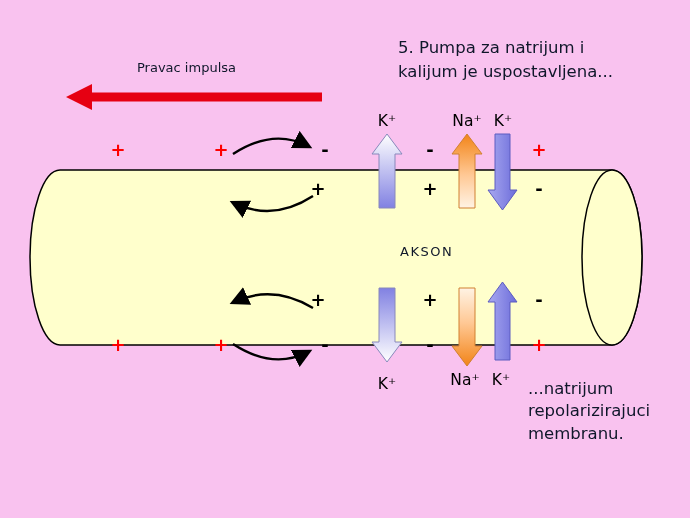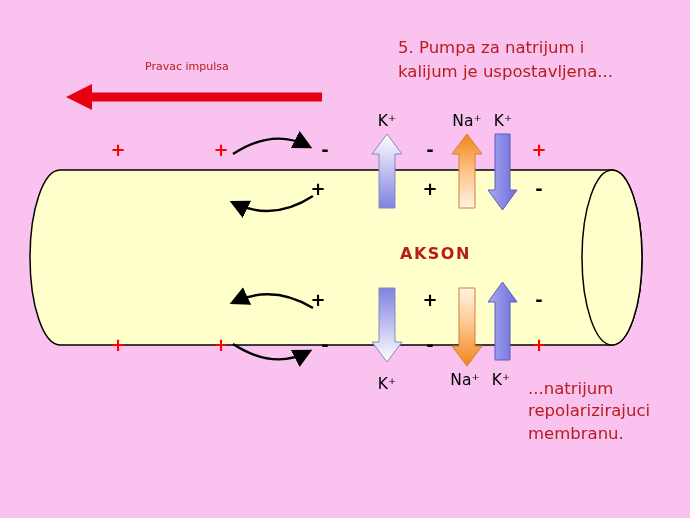--- a/index.html
+++ b/index.html
@@ -4,21 +4,21 @@
 <style>
   html,body { margin:0; padding:0; }
   .slide {
     position:relative;
     width:690px; height:518px;
     background:#f9c2ef;
     font-family:"DejaVu Sans", sans-serif;
     color:#000;
     overflow:hidden;
   }
-  .txt { position:absolute; color:#b91c1c; }
+  .txt { position:absolute; color:#0f172a; }
   .pre { white-space:pre-line; }
   .sign {
     position:absolute;
     width:20px;
     text-align:center;
     font-weight:bold;
     font-size:18px;
     line-height:1;
     color:#000;
   }
@@ -81,26 +81,26 @@
 
     <polygon points="387,134 402,154 395,154 395,208 379,208 379,154 372,154" fill="url(#gKTopUp)" stroke="#8888bb" stroke-width="1"></polygon>
     <polygon points="467,134 482,154 475,154 475,208 459,208 459,154 452,154" fill="url(#gNaTopUp)" stroke="#d08030" stroke-width="1"></polygon>
     <polygon points="502.5,210 517,190 510,190 510,134 495,134 495,190 488,190" fill="url(#gKSolid)" stroke="#5c5cc0" stroke-width="1"></polygon>
 
     <polygon points="387,362 402,342 395,342 395,288 379,288 379,342 372,342" fill="url(#gKBotDown)" stroke="#8888bb" stroke-width="1"></polygon>
     <polygon points="467,366 482,346 475,346 475,288 459,288 459,346 452,346" fill="url(#gNaBotDown)" stroke="#d08030" stroke-width="1"></polygon>
     <polygon points="502.5,282 517,302 510,302 510,360 495,360 495,302 488,302" fill="url(#gKSolid)" stroke="#5c5cc0" stroke-width="1"></polygon>
   </svg>
 
-  <div class="txt" style="left:145px; top:60px; font-size:11px;">Pravac impulsa</div>
+  <div class="txt" style="left:137px; top:60px; font-size:13px;">Pravac impulsa</div>
 
   <div class="txt pre" style="left:398px; top:36px; font-size:16.5px; line-height:1.45;">5. Pumpa za natrijum i
 kalijum je uspostavljena...</div>
 
-  <div class="txt" style="left:400px; top:244px; font-size:16px; letter-spacing:1.5px;font-weight:bold;">AKSON</div>
+  <div class="txt" style="left:400px; top:244px; font-size:13px; letter-spacing:1.5px;">AKSON</div>
 
   <div class="txt pre" style="left:528px; top:378px; font-size:16.5px; line-height:1.35;">...natrijum
 repolarizirajuci
 membranu.</div>
 
   <div class="ion" style="left:369px; top:112px; width:36px;">K⁺</div>
   <div class="ion" style="left:448px; top:112px; width:38px;">Na⁺</div>
   <div class="ion" style="left:485px; top:112px; width:36px;">K⁺</div>
   <div class="ion" style="left:369px; top:375px; width:36px;">K⁺</div>
   <div class="ion" style="left:446px; top:371px; width:38px;">Na⁺</div>

